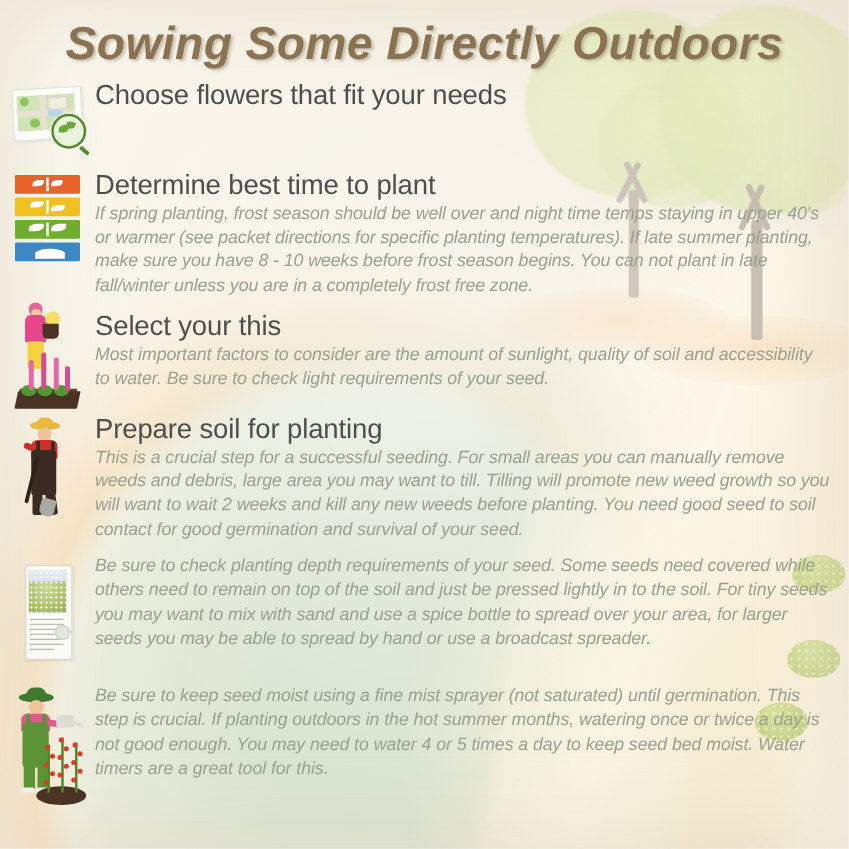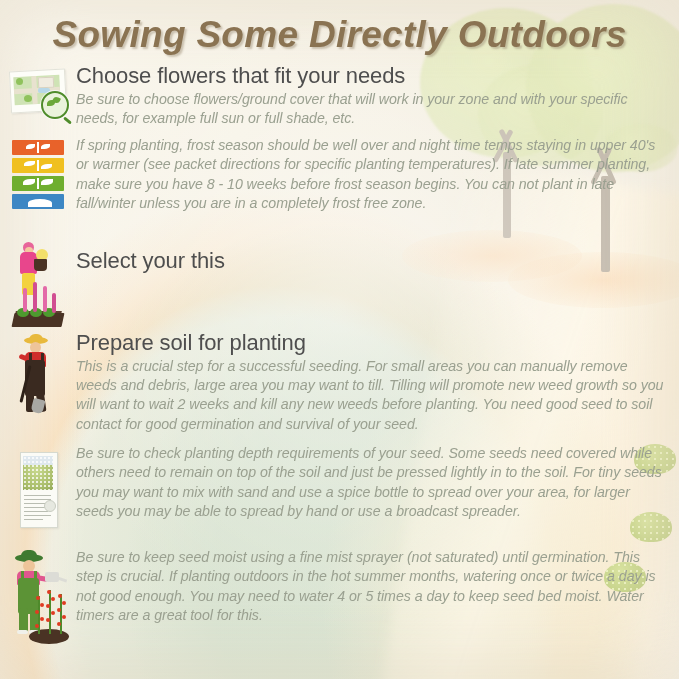--- a/index.html
+++ b/index.html
@@ -269,21 +269,20 @@
           <div class="plan-water" style="left:30px;top:20px;width:12px;height:5px;"></div>
           <div class="mag-handle"></div>
           <div class="mag">
             <div class="mag-leaf" style="left:4px;top:7px;width:8px;height:6px;"></div>
             <div class="mag-leaf" style="left:10px;top:4px;width:7px;height:6px;transform:rotate(25deg);"></div>
           </div>
         </div>
       </div>
       <div class="text-col">
         <div class="sec-head">Choose flowers that fit your needs</div>
-        <div class="sec-body">Be sure to choose flowers/ground cover  that will work in your zone and with your specific needs, for example full sun or full shade, etc.</div>
       </div>
     </div>
 
     <div class="section" style="height:113px;">
       <div class="icon-col">
         <div class="ic ic-bars">
           <div class="bar b1">
             <div class="plant"></div>
             <div class="lv" style="left:14px;top:4px;width:9px;height:5px;"></div>
             <div class="lv" style="left:29px;top:4px;width:9px;height:5px;"></div>
@@ -297,20 +296,21 @@
             <div class="plant"></div>
             <div class="lv" style="left:11px;top:3px;width:12px;height:6px;"></div>
             <div class="lv" style="left:29px;top:3px;width:12px;height:6px;"></div>
           </div>
           <div class="bar b4">
             <div class="lv" style="left:16px;top:5px;width:24px;height:8px;border-radius:50% 50% 0 0;"></div>
           </div>
         </div>
       </div>
       <div class="text-col">
+        <div class="sec-head">Determine best time to plant</div>
         <div class="sec-body">If spring planting, frost season should be well over and  night time temps staying in upper 40's or warmer (see packet directions for specific planting temperatures). If late summer planting, make sure you have 8 - 10 weeks before frost season begins. You can not plant in late fall/winter unless you are in a completely frost free zone.</div>
       </div>
     </div>
 
     <div class="section" style="height:82px;">
       <div class="icon-col">
         <div class="ic ic-plantfl" style="margin-top:-14px;">
           <div class="pf-head"></div>
           <div class="pf-face"></div>
           <div class="pf-body"></div>
@@ -324,20 +324,21 @@
           <div class="pf-foliage" style="left:19px;"></div>
           <div class="pf-foliage" style="left:32px;"></div>
           <div class="pf-spike" style="left:12px;bottom:15px;height:24px;"></div>
           <div class="pf-spike d" style="left:22px;bottom:15px;height:30px;"></div>
           <div class="pf-spike" style="left:32px;bottom:15px;height:26px;"></div>
           <div class="pf-spike d" style="left:41px;bottom:14px;height:20px;"></div>
         </div>
       </div>
       <div class="text-col">
         <div class="sec-head">Select your this</div>
+        <div class="sec-body">Most important factors to consider are the amount of sunlight, quality of soil and accessibility to water. Be sure to check light  requirements of your seed.</div>
       </div>
     </div>
 
     <div class="section" style="height:113px;">
       <div class="icon-col">
         <div class="ic ic-farmer">
           <div class="fm-hat2"></div>
           <div class="fm-hat"></div>
           <div class="fm-head"></div>
           <div class="fm-shirt"></div>

